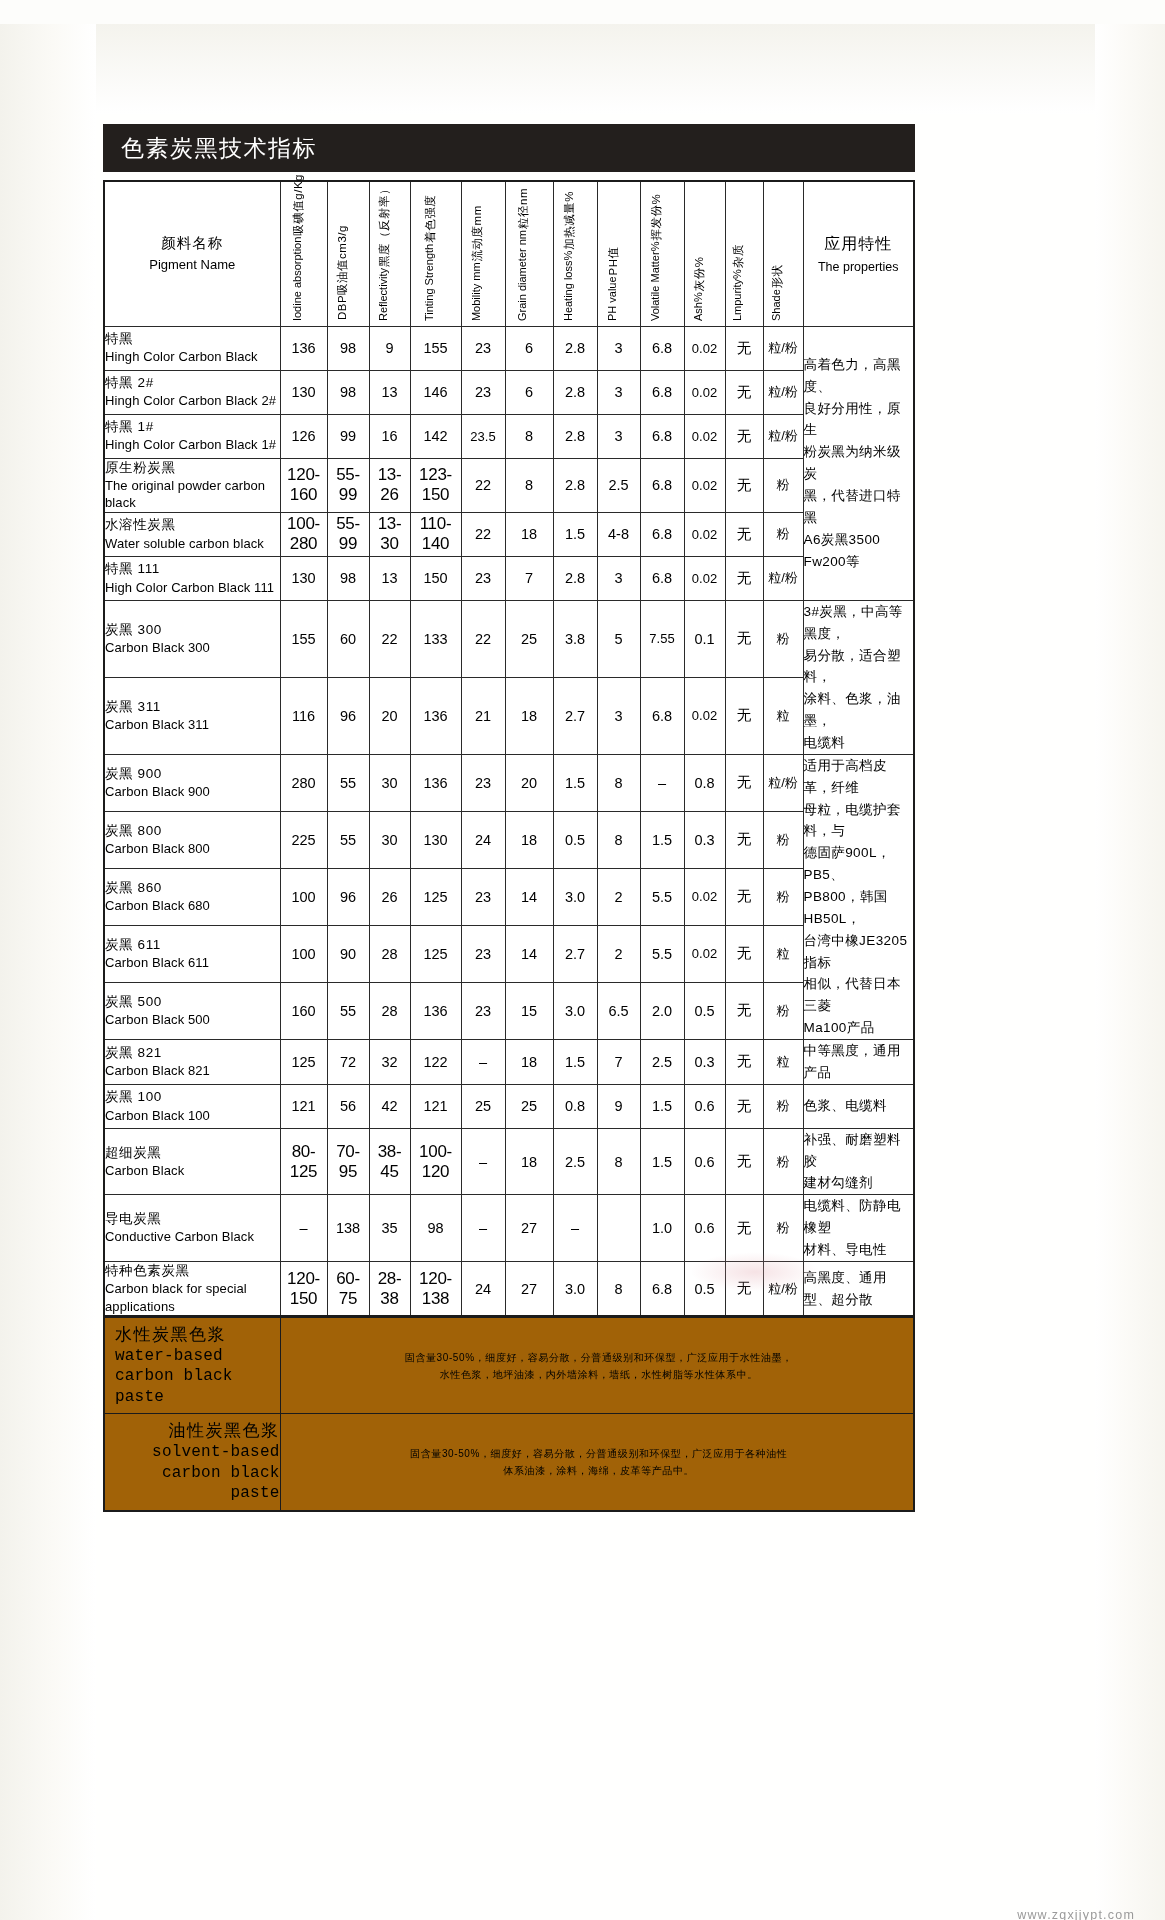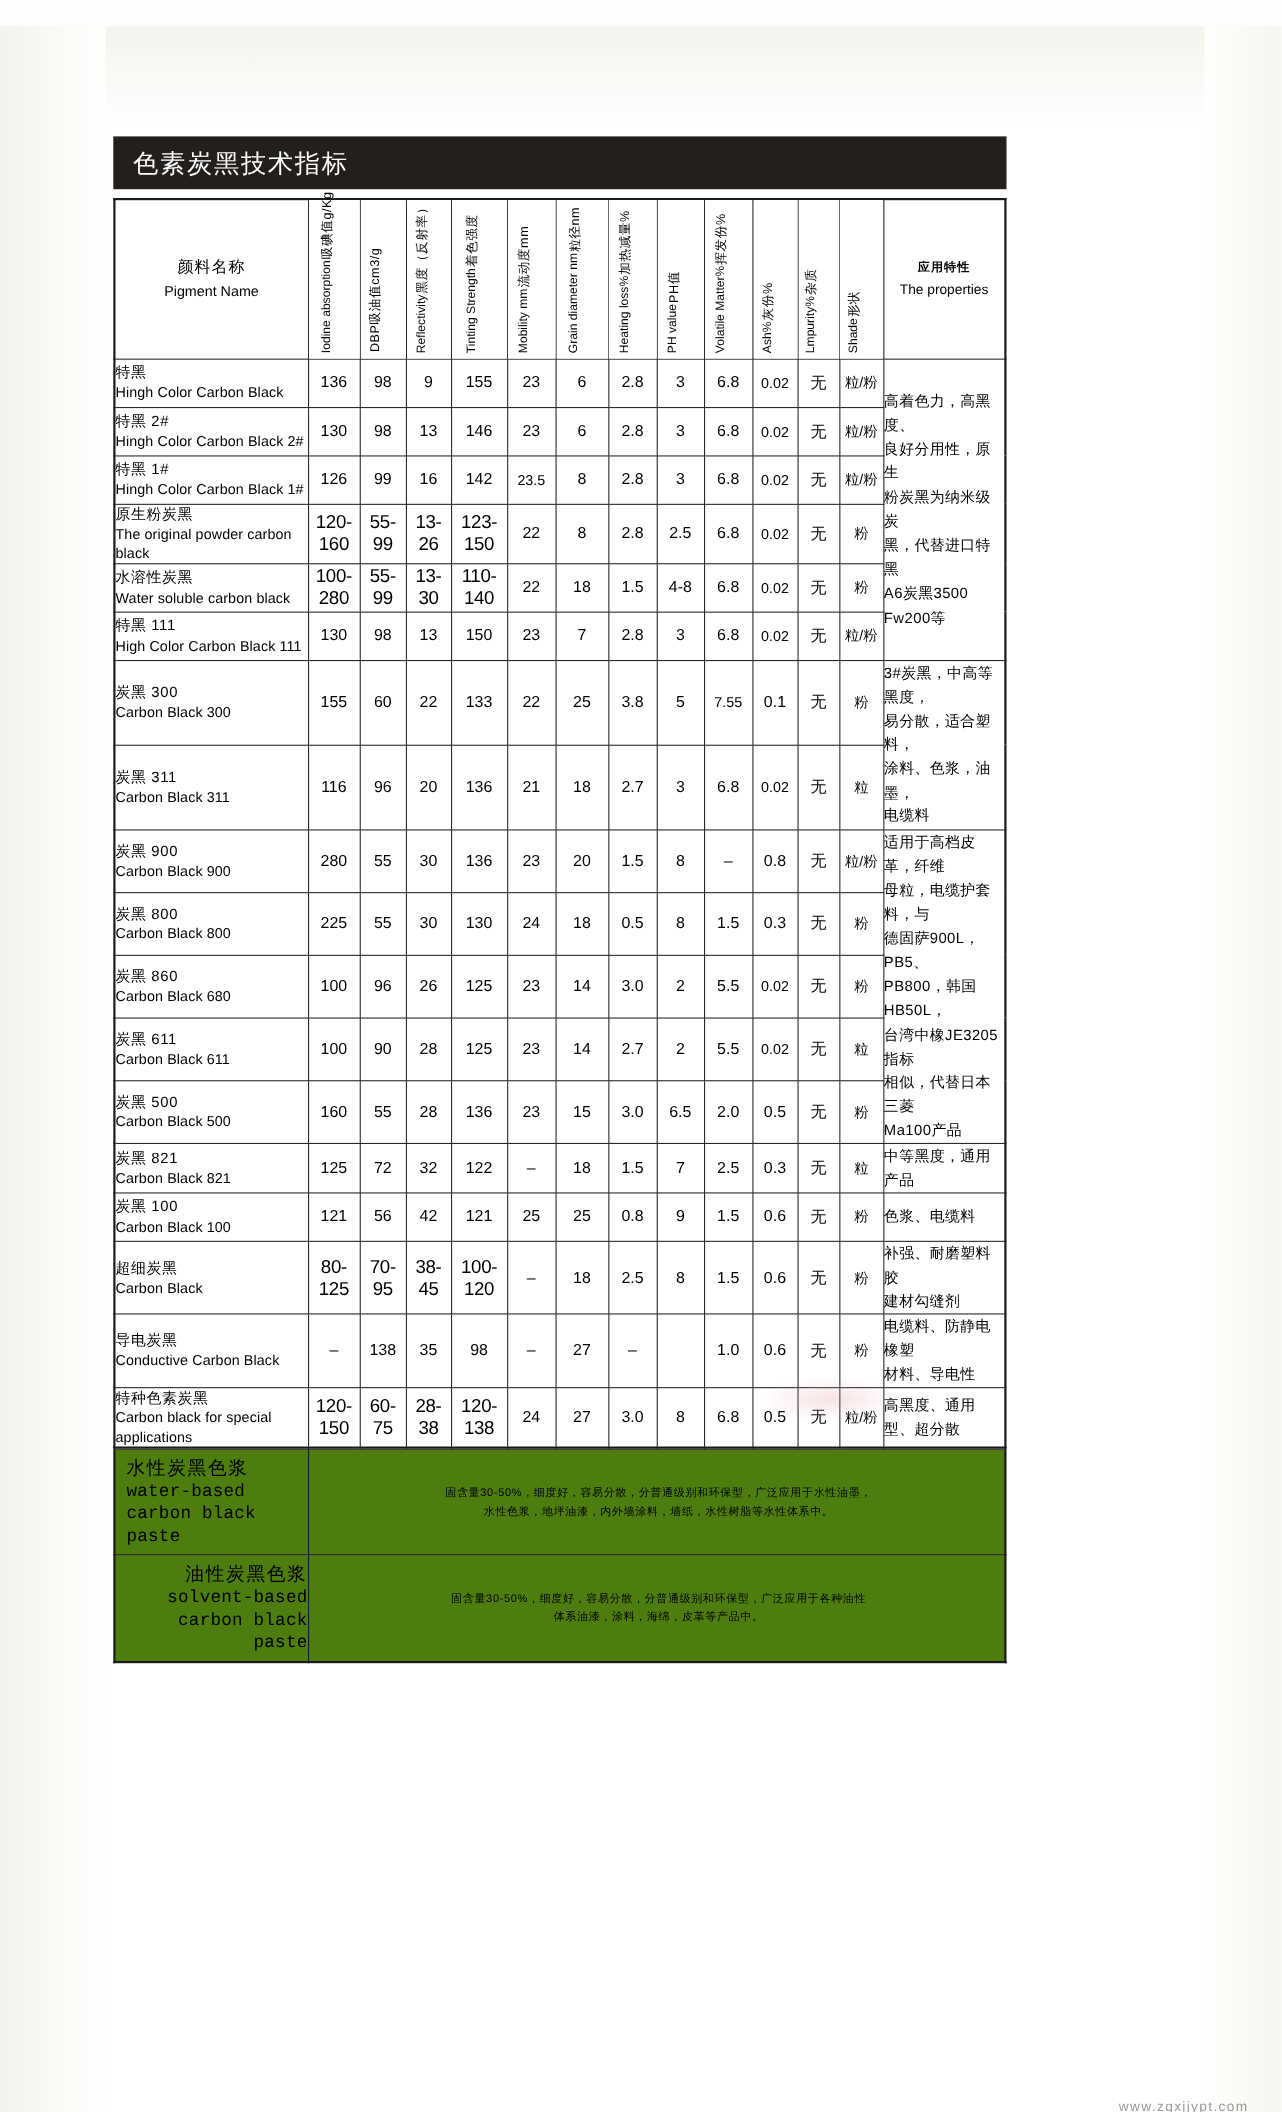--- a/index.html
+++ b/index.html
@@ -121,21 +121,21 @@
   }
   .vhead .v-en {
     font-size: 11px;
     display: block;
   }
   .hdr-prop {
     text-align: center;
     line-height: 1.6;
     font-size: 13.5px;
   }
-  .hdr-prop .cn { font-size: 11px; letter-spacing: 1px; display: block; font-weight: bold; }
+  .hdr-prop .cn { font-size: 16px; letter-spacing: 1px; display: block; }
   .hdr-prop .en { font-size: 12.5px; display: block; }
 
   
   tbody tr { height: 44px; }
   td.pname {
     padding: 3px 0 3px 10px;
     line-height: 1.35;
     text-align: left;
   }
   td.pname .cn {
@@ -176,21 +176,21 @@
   }
   table.paste {
     border-collapse: collapse;
     width: 812px;
     table-layout: fixed;
     border: 2.2px solid #1b1b1b;
     border-top: none;
   }
   table.paste td {
     border: 1.6px solid #1b1b1b;
-    background: #4d7c0f;
+    background: #a16207;
     vertical-align: middle;
   }
   td.paste-name {
     padding: 6px 0 6px 10px;
     line-height: 1.28;
   }
   td.paste-name .cn { display: block; font-size: 17px; letter-spacing: 1.5px; }
   td.paste-name .en1, td.paste-name .en2 {
     display: block; font-size: 16px; letter-spacing: 0.2px; font-family: Liberation Mono, monospace;
   }
@@ -450,21 +450,21 @@
             <td class="val">3.8</td>
             <td class="val">5</td>
             <td class="val small">7.55</td>
             <td class="val">0.1</td>
             <td class="val">无</td>
             <td class="val small">粉</td>
             <td class="prop" rowspan="2">
               <span style="display: block;">3#炭黑，中高等黑度，</span>
               <span style="display: block;">易分散，适合塑料，</span>
               <span style="display: block;">涂料、色浆，油墨，</span>
-              <span style="display: block; font-family: Liberation Mono, monospace;">电缆料</span>
+              <span style="display: block;">电缆料</span>
             </td>
           </tr>
           <tr>
             <td class="pname">
               <span class="cn">炭黑  311</span>
               <span class="en">Carbon Black  311</span>
             </td>
             <td class="val">116</td>
             <td class="val">96</td>
             <td class="val">20</td>

